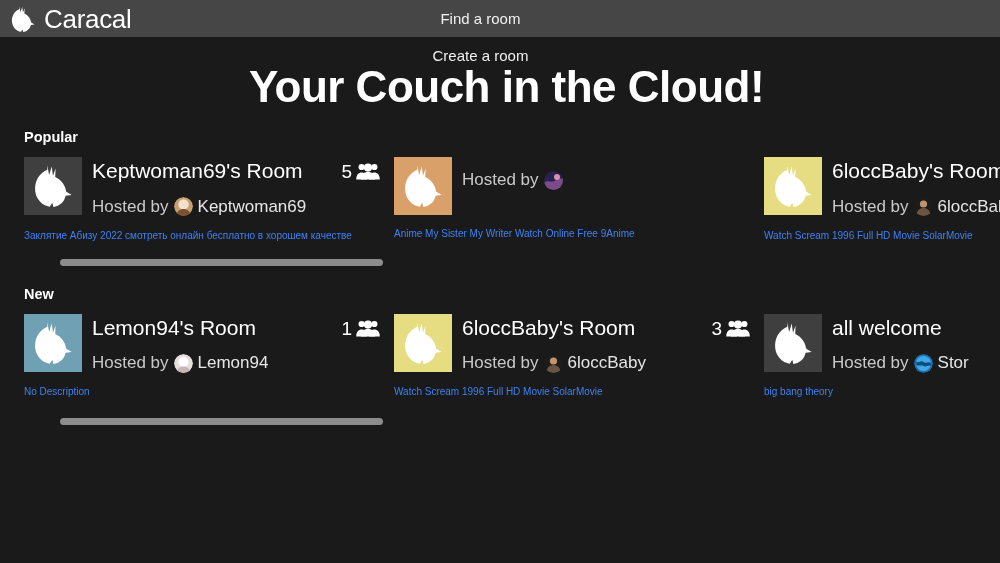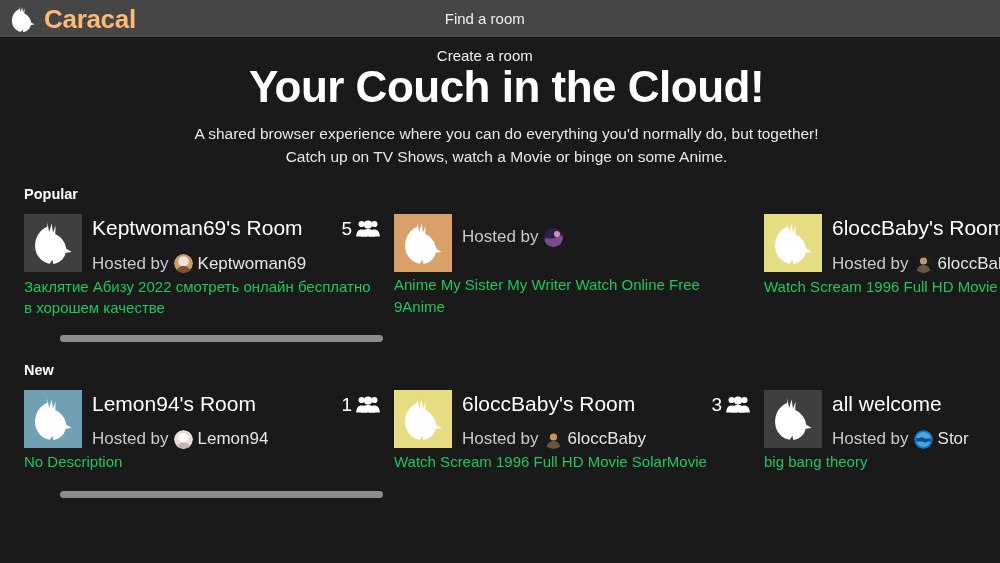--- a/index.html
+++ b/index.html
@@ -35,22 +35,22 @@
   }
 
   .brand-logo {
     width: 26px;
     height: 28px;
     display: block;
   }
 
   .brand-name {
     font-size: 26px;
-    font-weight: bold;
-    color: #fdba74;
+    font-weight: normal;
+    color: #ffffff;
     letter-spacing: -0.3px;
     line-height: 1;
   }
 
   .nav {
     display: flex;
     align-items: center;
     margin-left: 265px;
     height: 100%;
     flex-direction: column;
@@ -189,23 +189,23 @@
     flex: 0 0 19px;
     overflow: hidden;
     display: block;
   }
 
   .avatar svg { width: 19px; height: 19px; display: block; }
 
   .host-name { color: #e5e5e5; }
 
   .card-desc {
-    margin-top: 2px;
-    font-size: 15px;
-    color: #22c55e;
+    margin-top: 12px;
+    font-size: 10px;
+    color: #3b82f6;
     line-height: 1.45;
     width: 352px;
   }
 
   
   .scroll-track {
     margin-top: 14px;
     margin-left: 56px;
     width: 890px;
     height: 11px;
@@ -244,24 +244,20 @@
     <div class="nav-divider"></div>
     <a class="nav-link">Find a room</a>
     <div class="nav-divider"></div>
     <a class="nav-link">Create a room</a>
     <div class="nav-divider"></div>
   </div>
 </div>
 
 <div class="hero">
   <h1 class="hero-title">Your Couch in the Cloud!</h1>
-  <div class="hero-sub">
-    <div>A shared browser experience where you can do everything you'd normally do, but together!</div>
-    <div>Catch up on TV Shows, watch a Movie or binge on some Anime.</div>
-  </div>
 </div>
 
 <div class="section">
   <div class="section-title">Popular</div>
   <div class="rail">
 
     <div class="card">
       <div class="card-top">
         <div class="thumb" style="background:#3f3f3f">
           <svg viewBox="0 0 26 28" xmlns="http://www.w3.org/2000/svg" aria-hidden="true">

